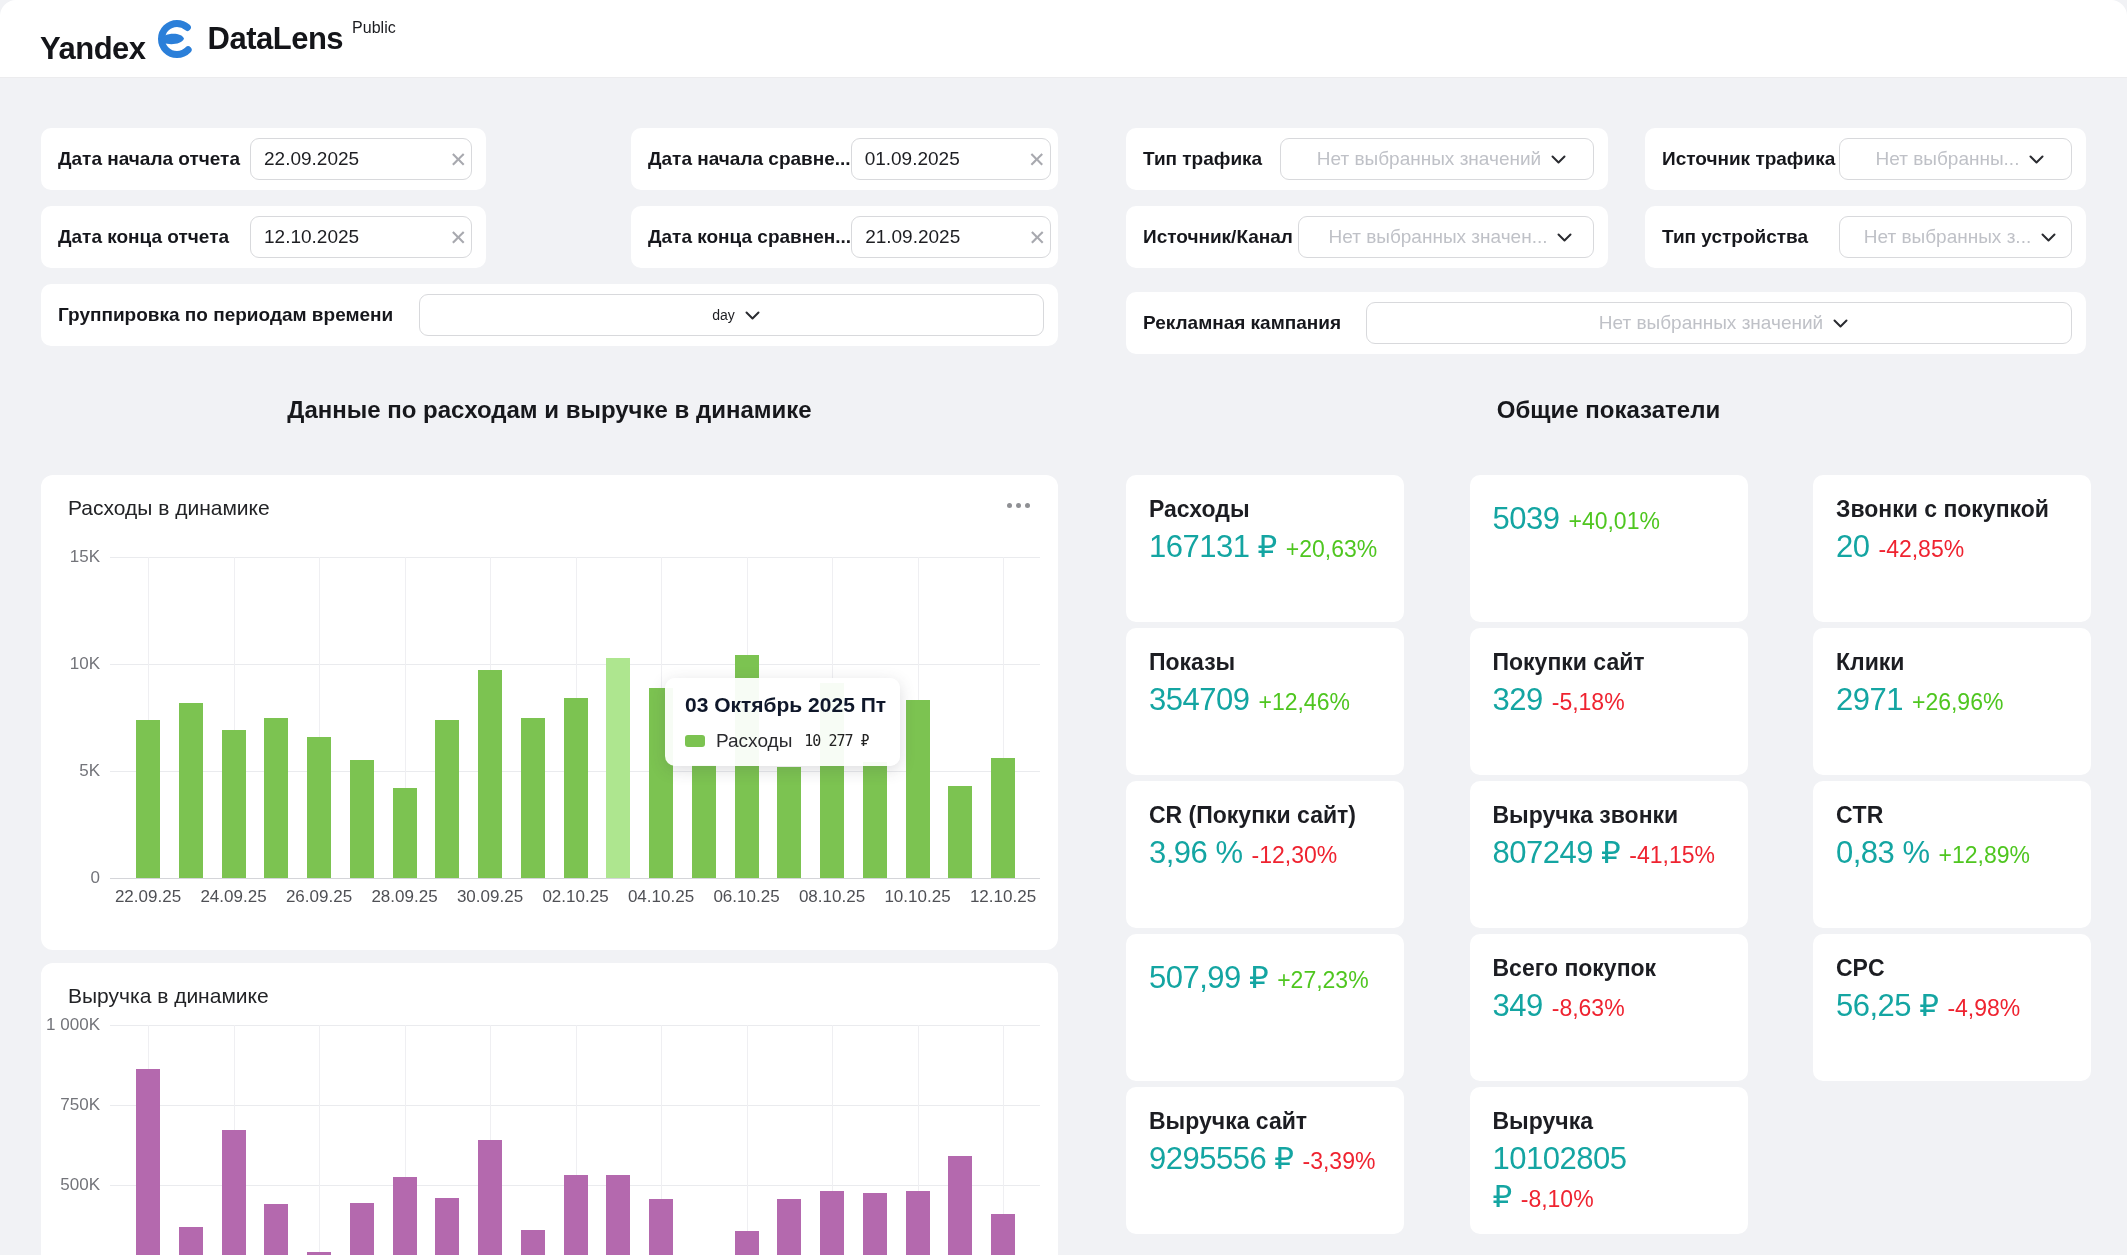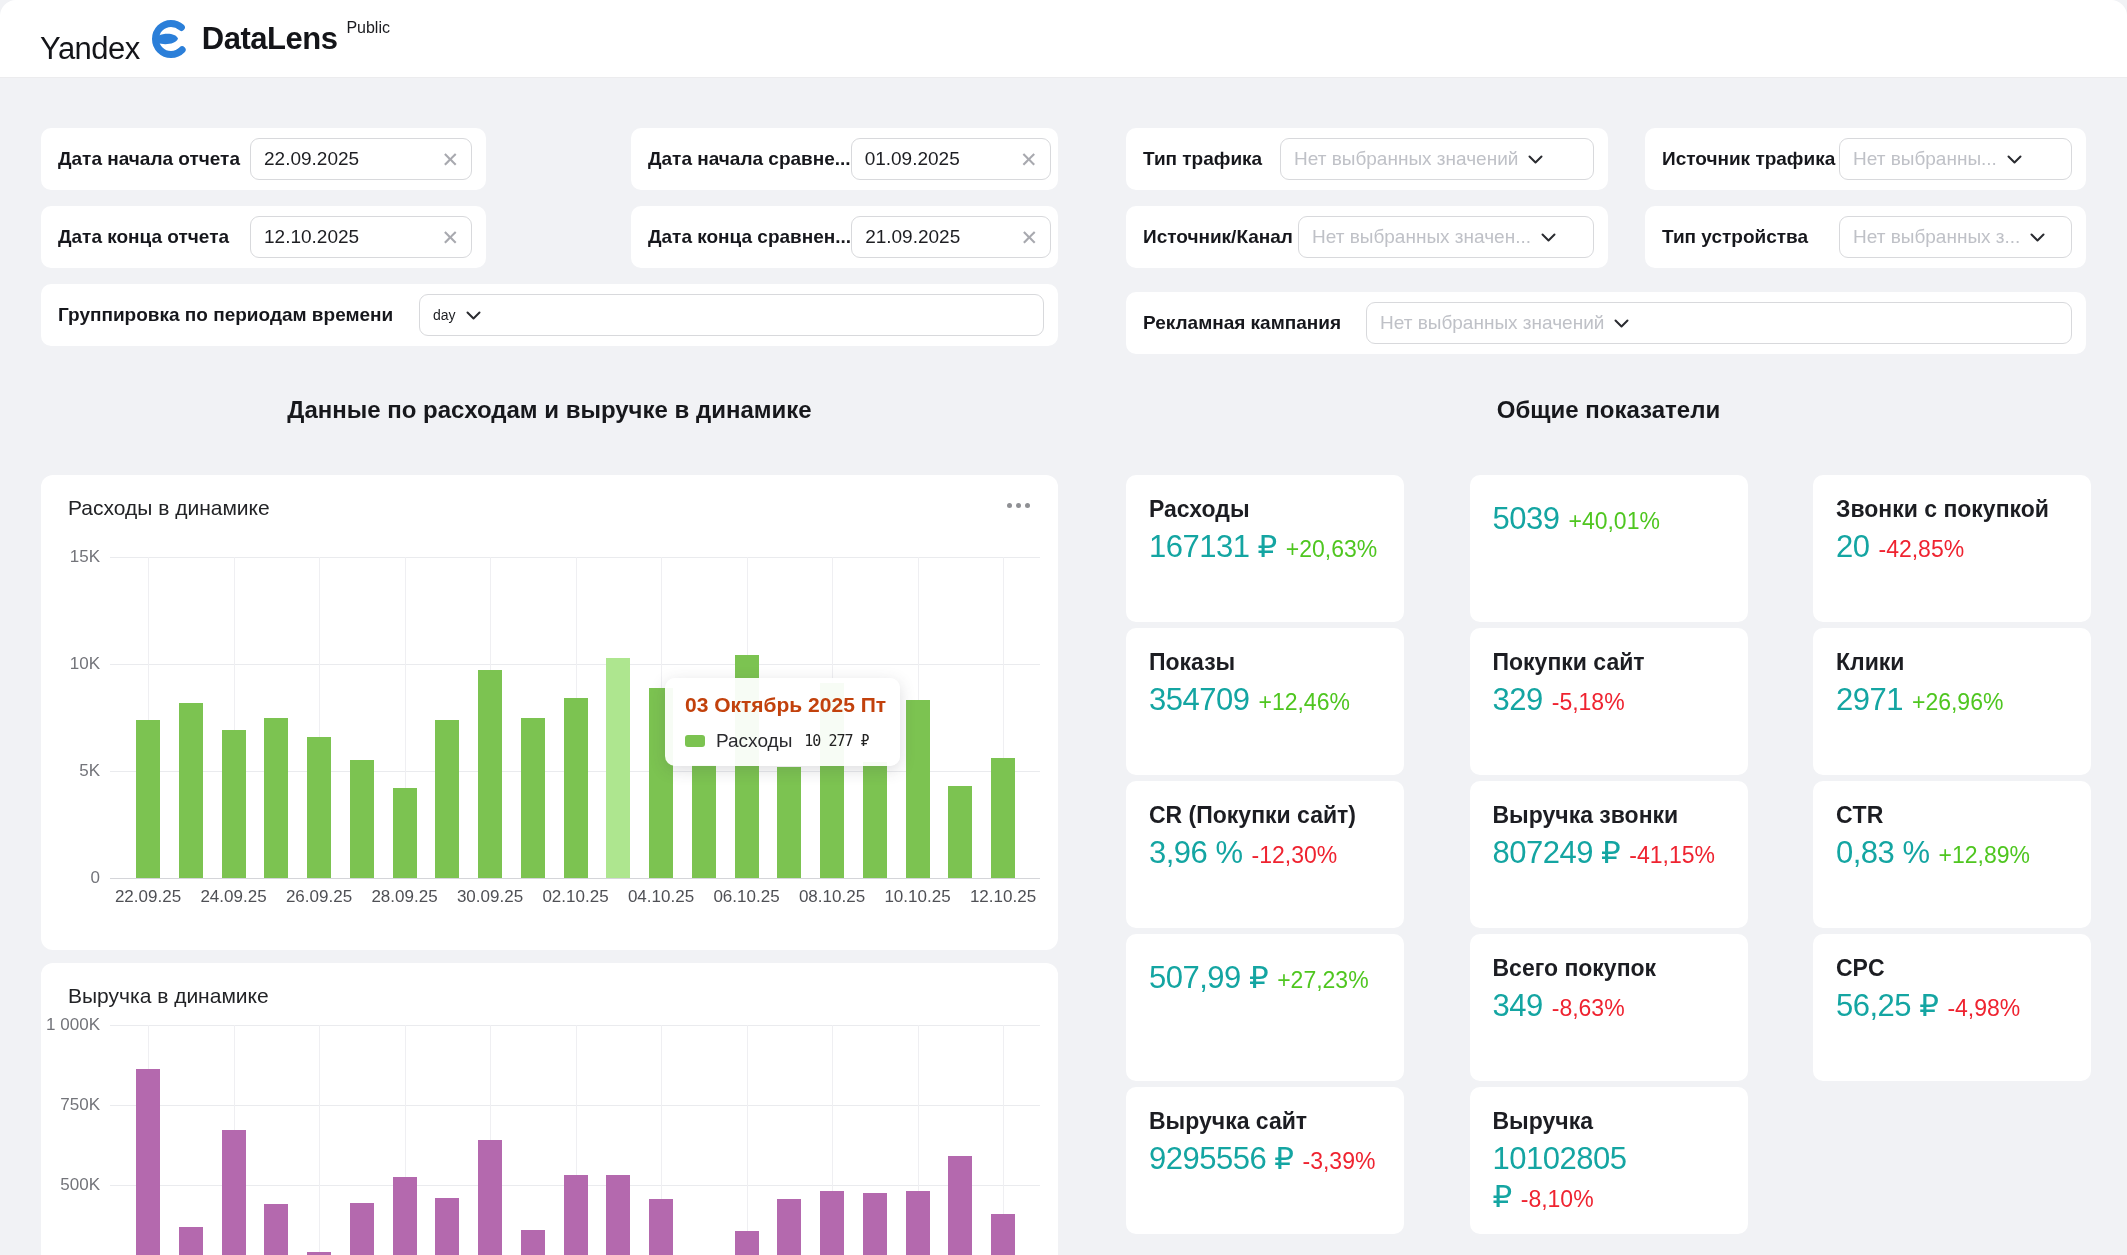--- a/index.html
+++ b/index.html
@@ -9,34 +9,34 @@
     font-family:"Liberation Sans","DejaVu Sans",sans-serif;
     -webkit-font-smoothing:antialiased;
   }
   
   .app-header{
     position:absolute;left:0;top:0;width:2127px;height:78px;background:#ffffff;
     border-radius:16px 16px 0 0;border-bottom:1px solid #ececee;
     display:flex;align-items:center;padding-left:40px;box-sizing:border-box;
   }
   .brand{display:flex;align-items:center;gap:11px;}
-  .brand-yandex{font-size:31px;font-weight:400;color:#141519;letter-spacing:-0.5px;margin-top:20px;}
+  .brand-yandex{font-size:31px;font-weight:700;color:#141519;letter-spacing:-0.5px;margin-top:20px;}
   .brand-product{font-size:31px;font-weight:700;color:#141519;letter-spacing:-0.5px;}
   .brand-badge{font-size:16px;color:#1b1c20;align-self:flex-start;margin-top:8px;margin-left:-2px;}
   
   .fcard{
     position:absolute;background:#fff;border-radius:10px;height:62px;
     display:flex;align-items:center;justify-content:space-between;
     padding:0 14px 0 17px;box-sizing:border-box;
   }
   .flabel{font-size:19px;font-weight:600;color:#16171c;white-space:nowrap;}
   .fbox{
     height:42px;border:1px solid #d8d9dc;border-radius:9px;background:#fff;
-    display:flex;align-items:center;justify-content:flex-start;
-    padding:0 12px 0 13px;box-sizing:border-box;flex:none;
+    display:flex;align-items:center;justify-content:center;
+    padding:0 4px 0 13px;box-sizing:border-box;flex:none;
   }
   .fbox input{
     border:none;outline:none;padding:0;margin:0;min-width:0;flex:1;
     font-family:inherit;font-size:19px;color:#1d1e22;background:transparent;
   }
   .fval{font-size:14px;color:#1d1e22;white-space:nowrap;overflow:hidden;}
   .fph{font-size:19px;color:#bfc1c7;white-space:nowrap;overflow:hidden;text-overflow:ellipsis;}
   .icon-x{color:#a8a9af;font-size:21px;line-height:1;font-weight:400;margin-left:8px;cursor:pointer;}
   .chev{flex:none;margin-left:10px;}
   
@@ -56,21 +56,21 @@
   .ylab{position:absolute;left:0;width:59px;text-align:right;font-size:17px;color:#73747a;}
   .xlab{position:absolute;font-size:17px;color:#4f5055;transform:translateX(-50%);white-space:nowrap;}
   .bar{position:absolute;width:24px;}
   
   .chart-tooltip{
     position:absolute;left:624px;top:203px;width:235px;height:88px;z-index:5;
     background:rgba(255,255,255,0.94);border-radius:10px;
     box-shadow:0 4px 16px rgba(60,60,70,0.18);
     padding:15px 20px;box-sizing:border-box;
   }
-  .tt-title{font-size:21px;font-weight:700;color:#c2410c;white-space:nowrap;}
+  .tt-title{font-size:21px;font-weight:700;color:#0f172a;white-space:nowrap;}
   .tt-row{display:flex;align-items:center;margin-top:13px;}
   .tt-swatch{width:20px;height:12px;border-radius:3px;background:var(--bar-green);flex:none;}
   .tt-series{font-size:19px;color:#2a2a2e;margin-left:11px;}
   .tt-value{font-size:15px;font-family:"DejaVu Sans Mono",monospace;color:#222;margin-left:12px;letter-spacing:-1px;}
   
   .kpi-grid{
     position:absolute;left:1126px;top:475px;width:965px;
     display:grid;grid-template-columns:repeat(3,278px);column-gap:65.5px;row-gap:6px;
   }
   .kpi-card{height:147px;background:#fff;border-radius:10px;padding:21px 23px;box-sizing:border-box;}

